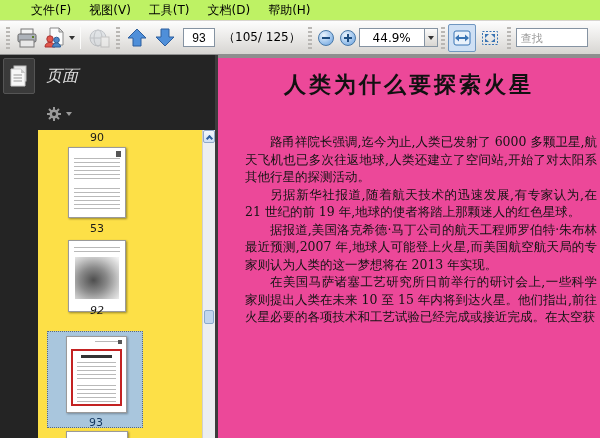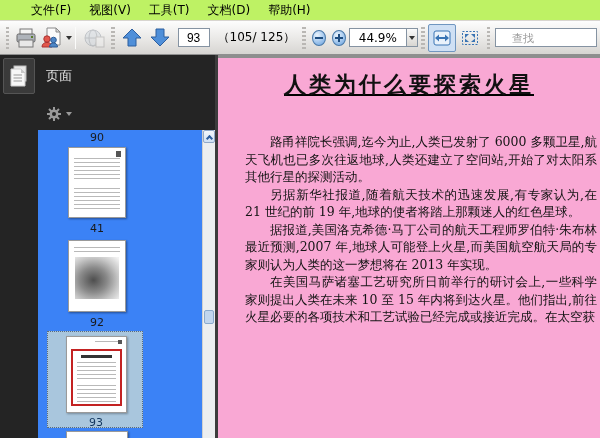--- a/index.html
+++ b/index.html
@@ -18,53 +18,53 @@
   .tbtn.dis { opacity:.45; }
   .tbtn.pressed { background:#cfe0f4; border:1px solid #7096c0; }
   .caret-down { width:0; height:0; border-left:3px solid transparent; border-right:3px solid transparent; border-top:4px solid #333; margin-left:3px; }
   .page-box { width:32px; height:19px; background:#fff; border:1px solid #8593a2; font-size:12px; color:#000; text-align:center; line-height:17px; margin:0 4px; }
   .page-count { font-size:12px; color:#000; white-space:nowrap; margin:0 4px; }
   .zoom-box { width:66px; height:19px; background:#fff; border:1px solid #8593a2; font-size:12px; color:#000; display:flex; align-items:center; justify-content:center; }
   .zoom-caret { width:13px; height:19px; background:linear-gradient(#fafafa,#d8d6d2); border:1px solid #8593a2; border-left:none; display:flex; align-items:center; justify-content:center; }
   .round-btn { width:16px; height:16px; border-radius:50%; background:radial-gradient(circle at 35% 30%,#eaf4fd,#8db9e8 70%,#6fa0d8); border:1px solid #4878a8; display:flex; align-items:center; justify-content:center; margin:0 3px; }
   .round-btn .bar { width:8px; height:2px; background:#1d4d80; }
   .round-btn .vbar { position:absolute; width:2px; height:8px; background:#1d4d80; }
-  .search-box { width:102px; height:19px; background:#fff; border:1px solid #8593a2; font-size:11px; color:#000; padding:0 16px; margin-left:2px; }
+  .search-box { width:72px; height:19px; background:#fff; border:1px solid #8593a2; font-size:11px; color:#000; padding:0 4px; margin-left:2px; }
   .search-box::placeholder { color:#9a9a9a; }
 
   
   .content { display:flex; height:383px; }
 
   
   .sidebar { width:215px; background:#242424; display:flex; flex-shrink:0; }
   .tabstrip { width:38px; background:#242424; padding-top:3px; }
   .tab-btn { width:32px; height:36px; margin-left:3px; background:#3a3a3a; border:1px solid #555; border-radius:2px; display:flex; align-items:center; justify-content:center; }
   .side-main { flex:1; display:flex; flex-direction:column; }
-  .side-title { height:42px; display:flex; align-items:center; color:#e0e0e0; font-size:13px; padding-left:8px; }
+  .side-title { height:42px; display:flex; align-items:center; color:#e0e0e0; font-size:16px; padding-left:8px;font-style:italic; }
   .side-opts { height:33px; display:flex; align-items:center; padding-left:8px; gap:4px; }
   .opt-caret { width:0; height:0; border-left:3px solid transparent; border-right:3px solid transparent; border-top:4px solid #9a9a9a; }
 
-  .thumb-panel { position:relative; flex:1; background:#3b82f6; overflow:hidden; }
+  .thumb-panel { position:relative; flex:1; background:#fde047; overflow:hidden; }
   .thumb { position:absolute; background:#fff; border:1px solid #9a9a9a; box-shadow:1px 1px 2px rgba(0,0,0,.4); }
   .tlabel { position:absolute; font-size:11px; color:#1a1a1a; text-align:center; }
   .tlines { position:absolute; left:5px; right:5px; background:repeating-linear-gradient(180deg,#b9b9b9 0 1px,transparent 1px 4px); }
   .corner-mark { position:absolute; top:3px; right:4px; width:5px; height:6px; background:#555; }
   .paint { position:absolute; left:6px; right:6px; top:16px; bottom:12px; background:radial-gradient(ellipse at 42% 55%,#4e4e4e 0%,#8a8a8a 38%,#c6c6c6 68%,#f2f2f2 95%); }
   .sel-box { position:absolute; background:#a9c6dd; border:1px dotted #5a6b7c; }
   .view-red { position:absolute; border:2px solid #c32222; }
   .mini-title { position:absolute; left:18%; right:18%; top:4px; height:3px; background:#333; }
   .scrollbar { position:absolute; top:0; right:0; width:13px; bottom:0; background:#eceef0; border-left:1px solid #cfcfcf; }
   .sb-up { position:absolute; top:0; left:0; width:12px; height:13px; background:linear-gradient(#f4f8fc,#cfe0f4); border:1px solid #90a8c8; border-radius:2px; display:flex; align-items:center; justify-content:center; }
   .sb-up .chev { width:5px; height:5px; border-left:2px solid #2d5e9e; border-top:2px solid #2d5e9e; transform:rotate(45deg); margin-top:3px; }
   .sb-thumb { position:absolute; left:1px; width:10px; height:14px; background:#c2d6ee; border:1px solid #8aaacd; border-radius:2px; }
 
   .splitter { width:3px; background:#3c3c3c; flex-shrink:0; }
 
   
-  .main { position:relative; flex:1; background:#f9a8d4; overflow:hidden;text-decoration:underline; }
+  .main { position:relative; flex:1; background:#ec4899; overflow:hidden; }
   .page-top-edge { height:3px; background:#8e8e8e; }
   .doc-title { margin-top:12px; text-align:center; font-family:"DejaVu Serif","Liberation Serif",serif; font-weight:bold; font-size:22px; letter-spacing:3px; color:#111; }
   .doc-body { position:absolute; top:78px; left:27px; width:352px; font-family:"DejaVu Serif","Liberation Serif",serif; font-size:12.5px; line-height:17.5px; color:#141414; text-align:justify; }
   .doc-body p { text-indent:2em; margin:0; }
 
   svg { display:block; }
 </style>
 </head>
 <body>
 
@@ -223,27 +223,27 @@
 
         <div class="thumb-panel">
 
           <div class="tlabel" style="left:30px; top:1px; width:58px;">90</div>
 
           <div class="thumb" style="left:30px; top:17px; width:58px; height:71px;">
             <span class="corner-mark"></span>
             <span class="tlines" style="top:10px; height:24px;"></span>
             <span class="tlines" style="top:40px; height:24px;"></span>
           </div>
-          <div class="tlabel" style="left:30px; top:92px; width:58px;">41</div>
+          <div class="tlabel" style="left:30px; top:92px; width:58px;">53</div>
 
           <div class="thumb" style="left:30px; top:110px; width:58px; height:72px;">
             <span class="tlines" style="top:6px; height:7px;"></span>
             <span class="paint"></span>
           </div>
-          <div class="tlabel" style="left:30px; top:186px; width:58px;">92</div>
+          <div class="tlabel" style="left:30px; top:174px; width:58px;font-style:italic;">92</div>
 
           <div class="sel-box" style="left:9px; top:201px; width:96px; height:97px;">
             <div class="thumb" style="left:18px; top:4px; width:61px; height:77px; box-shadow:1px 1px 2px rgba(0,0,0,.3);">
               <span class="corner-mark" style="width:4px; height:4px;"></span>
               <span class="tlines" style="top:4px; left:28px; right:8px; height:2px;"></span>
               <div class="view-red" style="left:4px; right:4px; top:12px; bottom:6px;">
                 <span class="mini-title"></span>
                 <span class="tlines" style="top:11px; left:4px; right:4px; height:20px;"></span>
                 <span class="tlines" style="top:34px; left:4px; right:4px; height:20px;"></span>
               </div>

